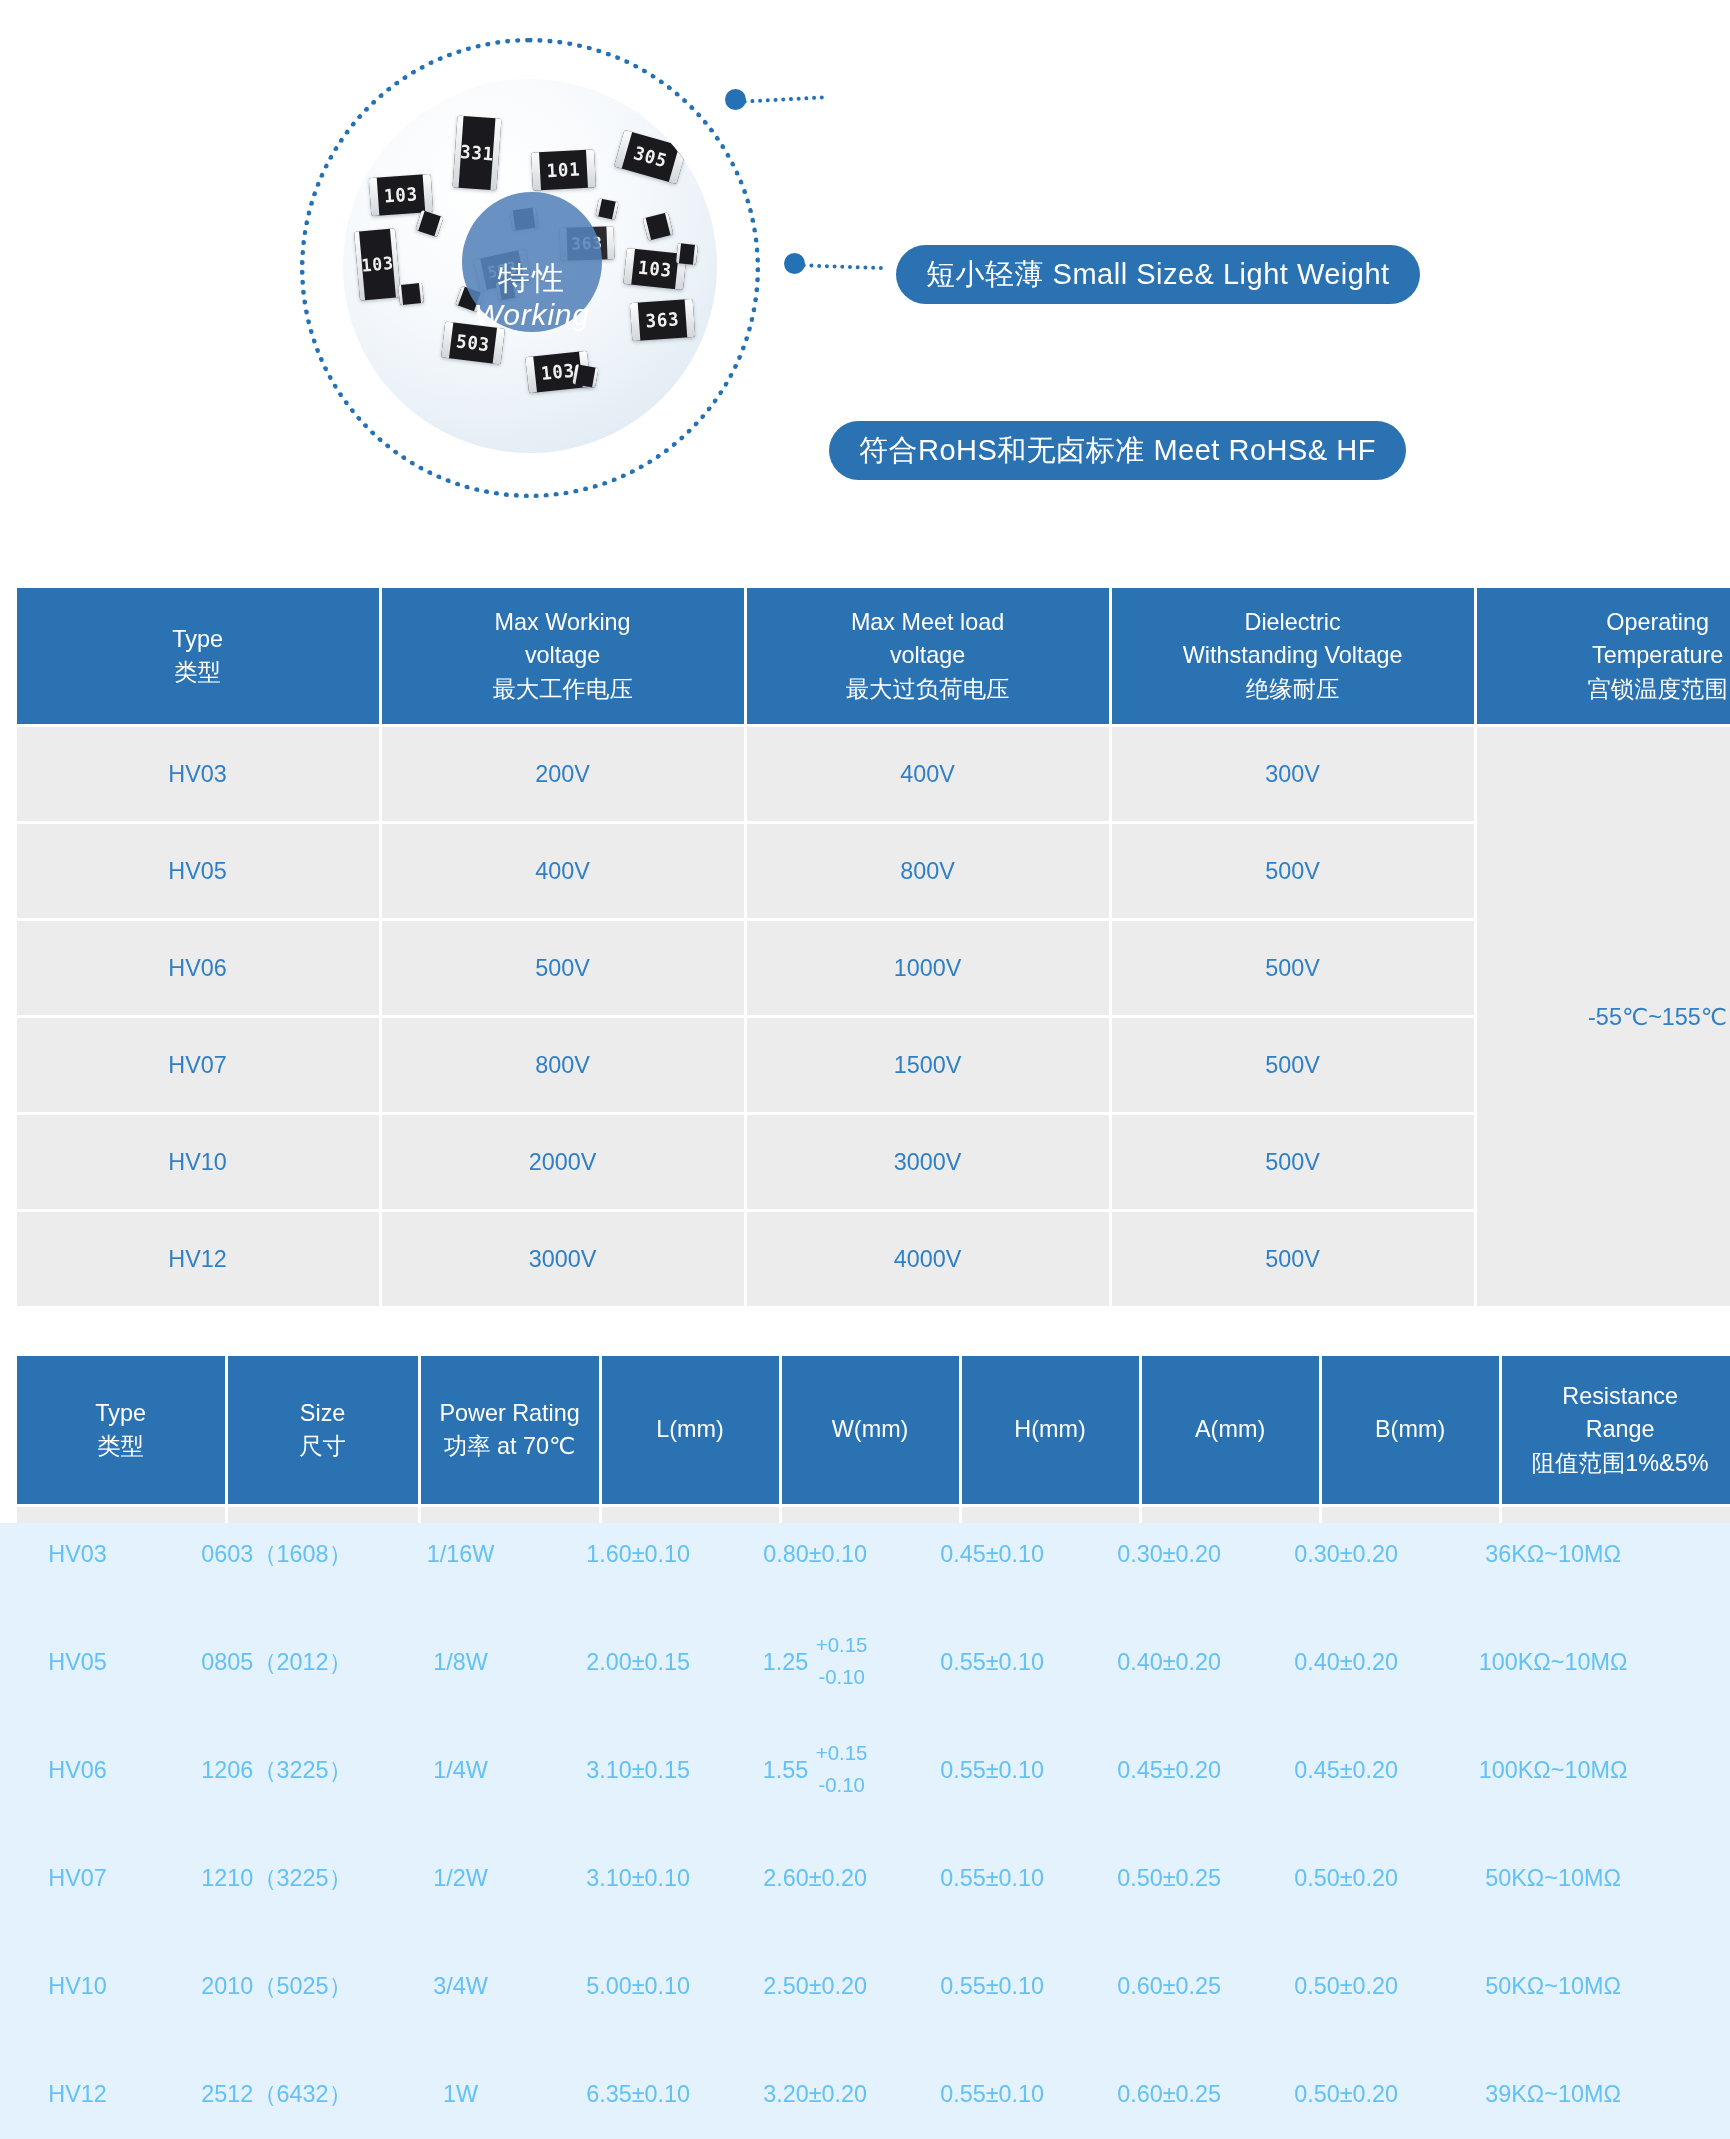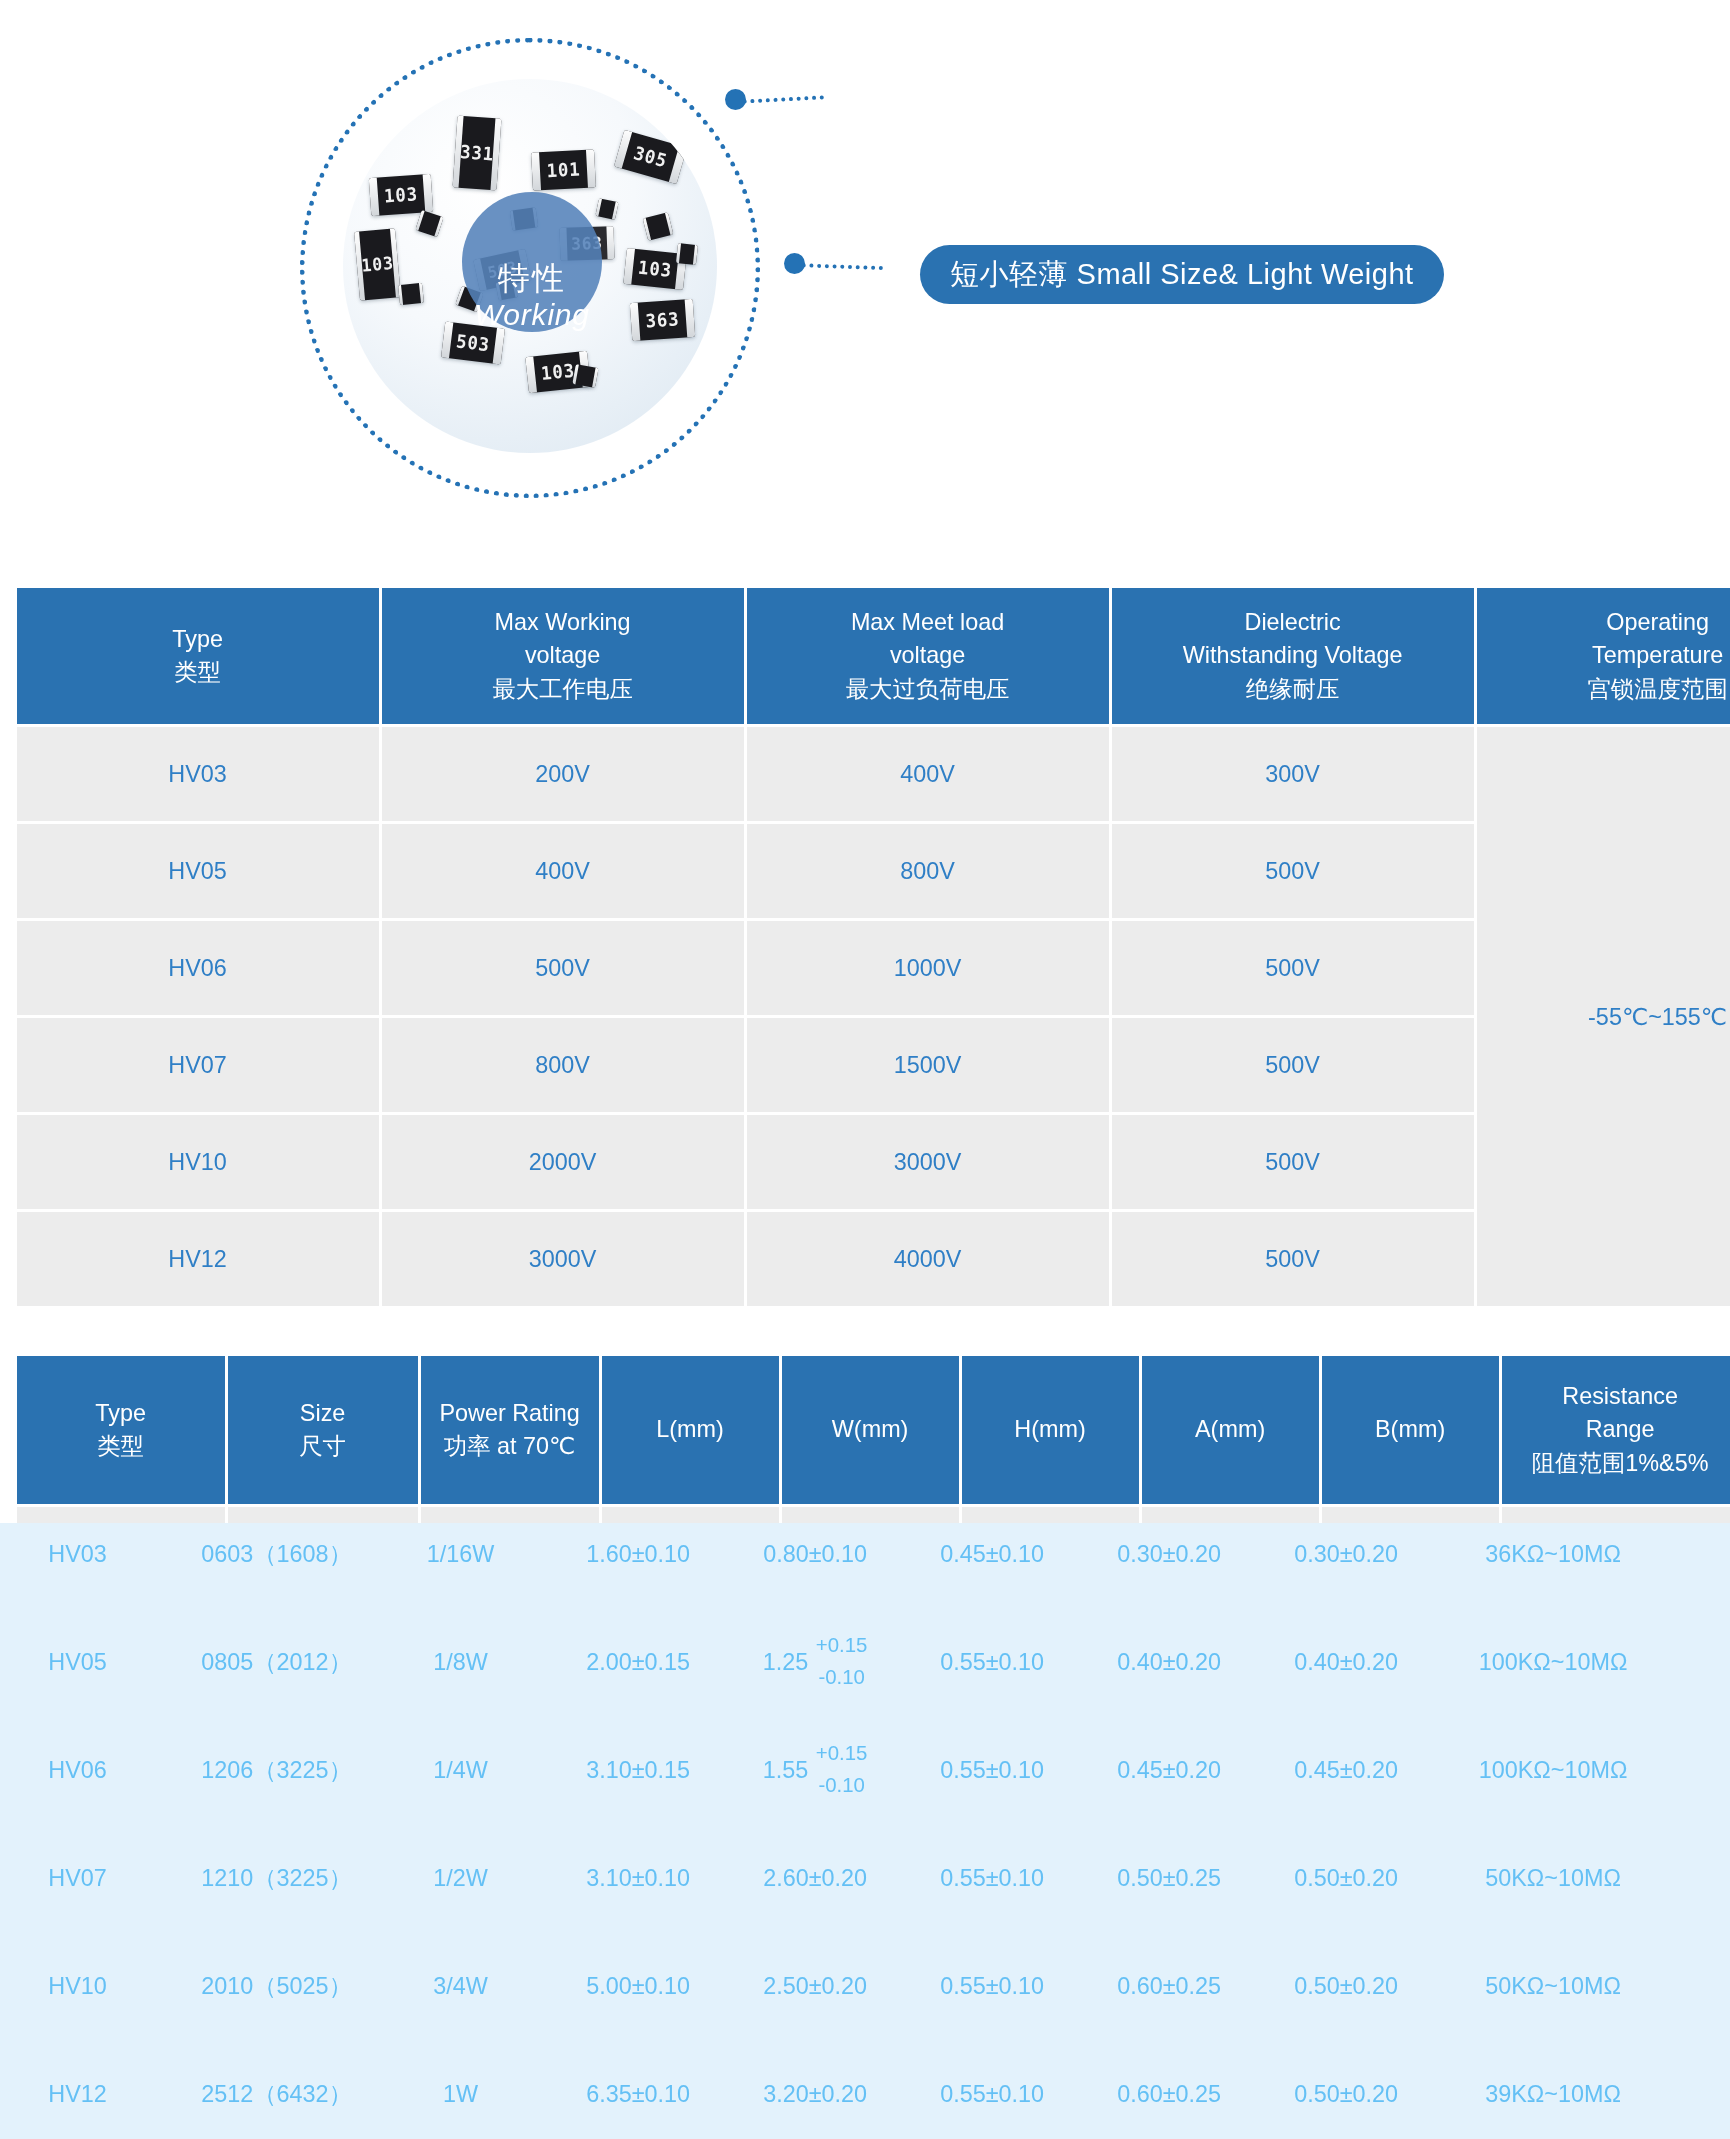--- a/index.html
+++ b/index.html
@@ -54,21 +54,21 @@
 
   .connector{position:absolute;border-top:4.5px dotted #2472b5;transform-origin:0 50%;z-index:5;}
 
   .badge{
     position:absolute;background:#2a72b1;color:#ffffff;border-radius:33px;
     display:flex;align-items:center;justify-content:center;
     font-size:29px;letter-spacing:0.5px;white-space:nowrap;
     padding:0 30px;height:59px;box-sizing:border-box;
   }
   #badge0{left:820px;top:64px;}
-  #badge1{left:920px;top:245px;justify-content:flex-end;}
+  #badge1{left:896px;top:245px;justify-content:flex-end;}
   #badge2{left:829px;top:421px;}
 
   
   .tbl{position:absolute;border-collapse:separate;border-spacing:3.8px;table-layout:fixed;}
   .tbl th{
     background:#2a72b1;color:#ffffff;font-weight:400;font-size:23.4px;
     line-height:1.42;text-align:center;vertical-align:middle;padding:10.6px 4.5px;
   }
   .tbl td{
     background:#ececec;color:#2f7fc6;font-size:23.4px;text-align:center;
@@ -176,20 +176,23 @@
     </div>
   </div>
 
   <div class="node" style="left:725px;top:89px;"></div>
   <div class="node" style="left:784px;top:253px;"></div>
   <div class="connector" style="left:735px;top:100px;width:89px;transform:rotate(-3deg);"></div>
   <div class="connector" style="left:794px;top:263px;width:89px;transform:rotate(2deg);"></div>
 
   <div class="badge" id="badge1">
     <span>短小轻薄 Small Size&amp; Light Weight</span>
+  </div>
+  <div class="badge" id="badge2">
+    <span>符合RoHS和无卤标准 Meet RoHS&amp; HF</span>
   </div>
 </div>
 
 <table class="tbl" id="table1">
   <colgroup>
     <col style="width:362px">
       <col style="width:362px">
       <col style="width:362px">
     <col style="width:362px">
       <col style="width:362px">

